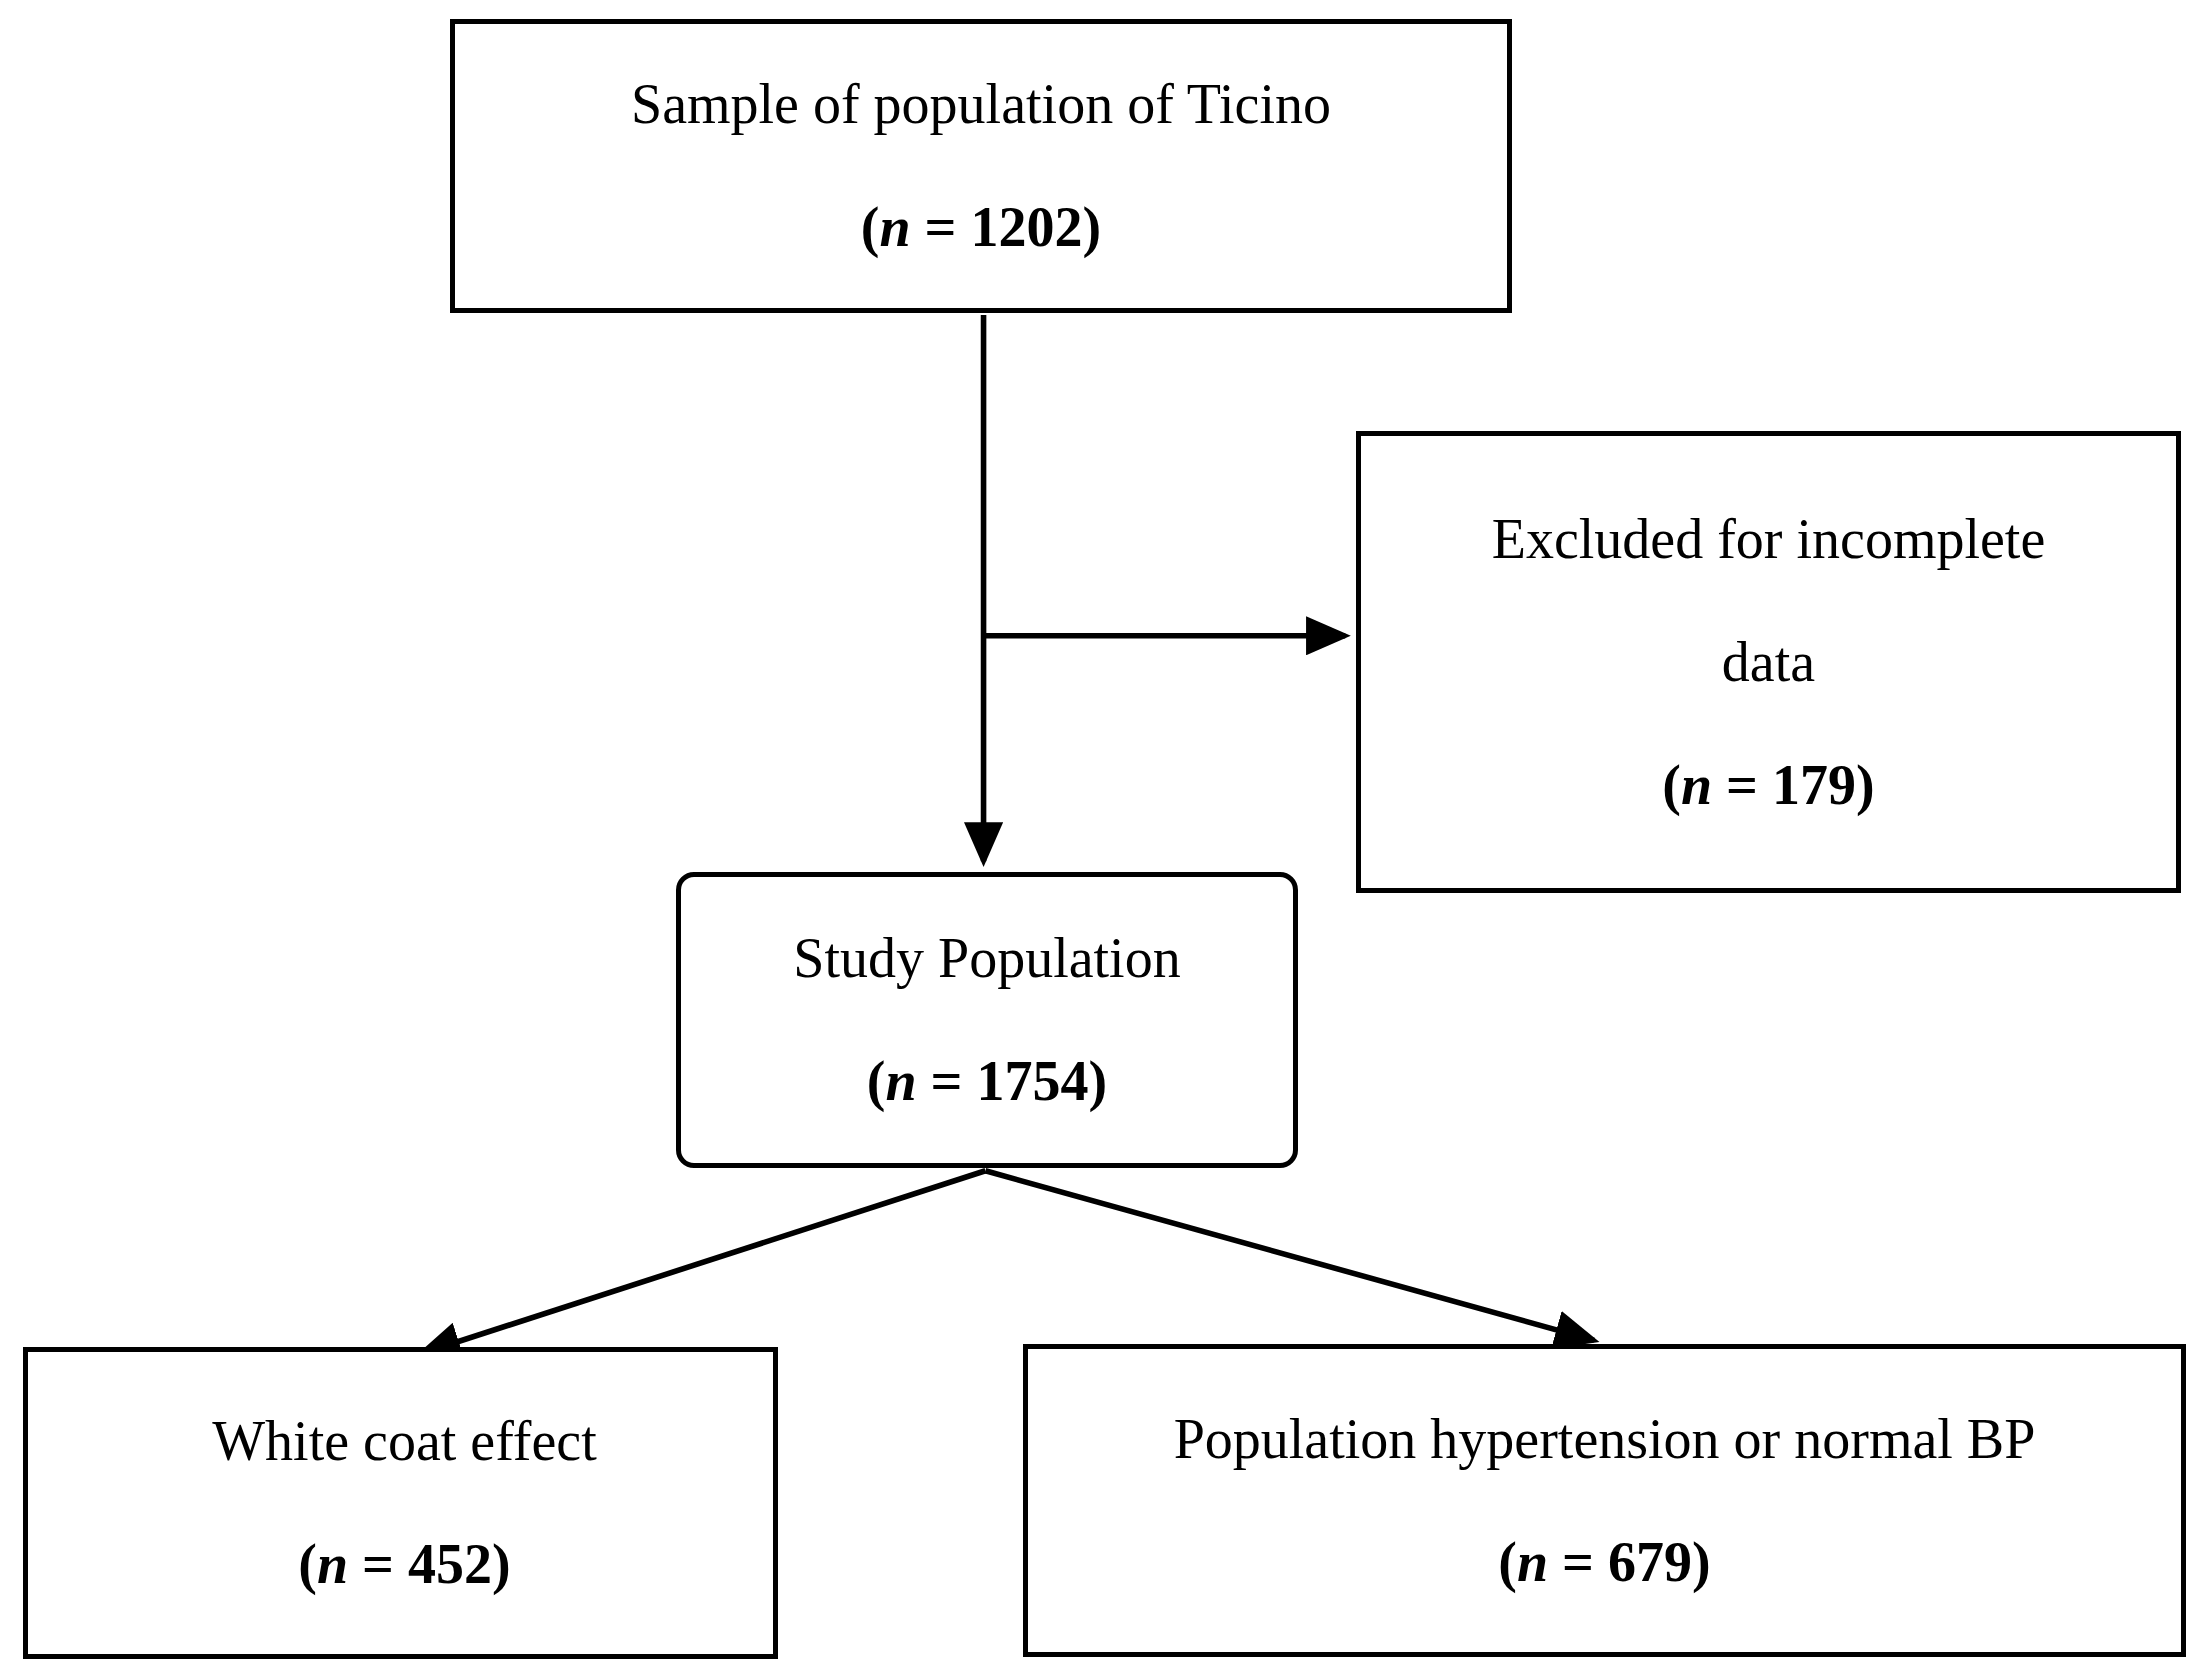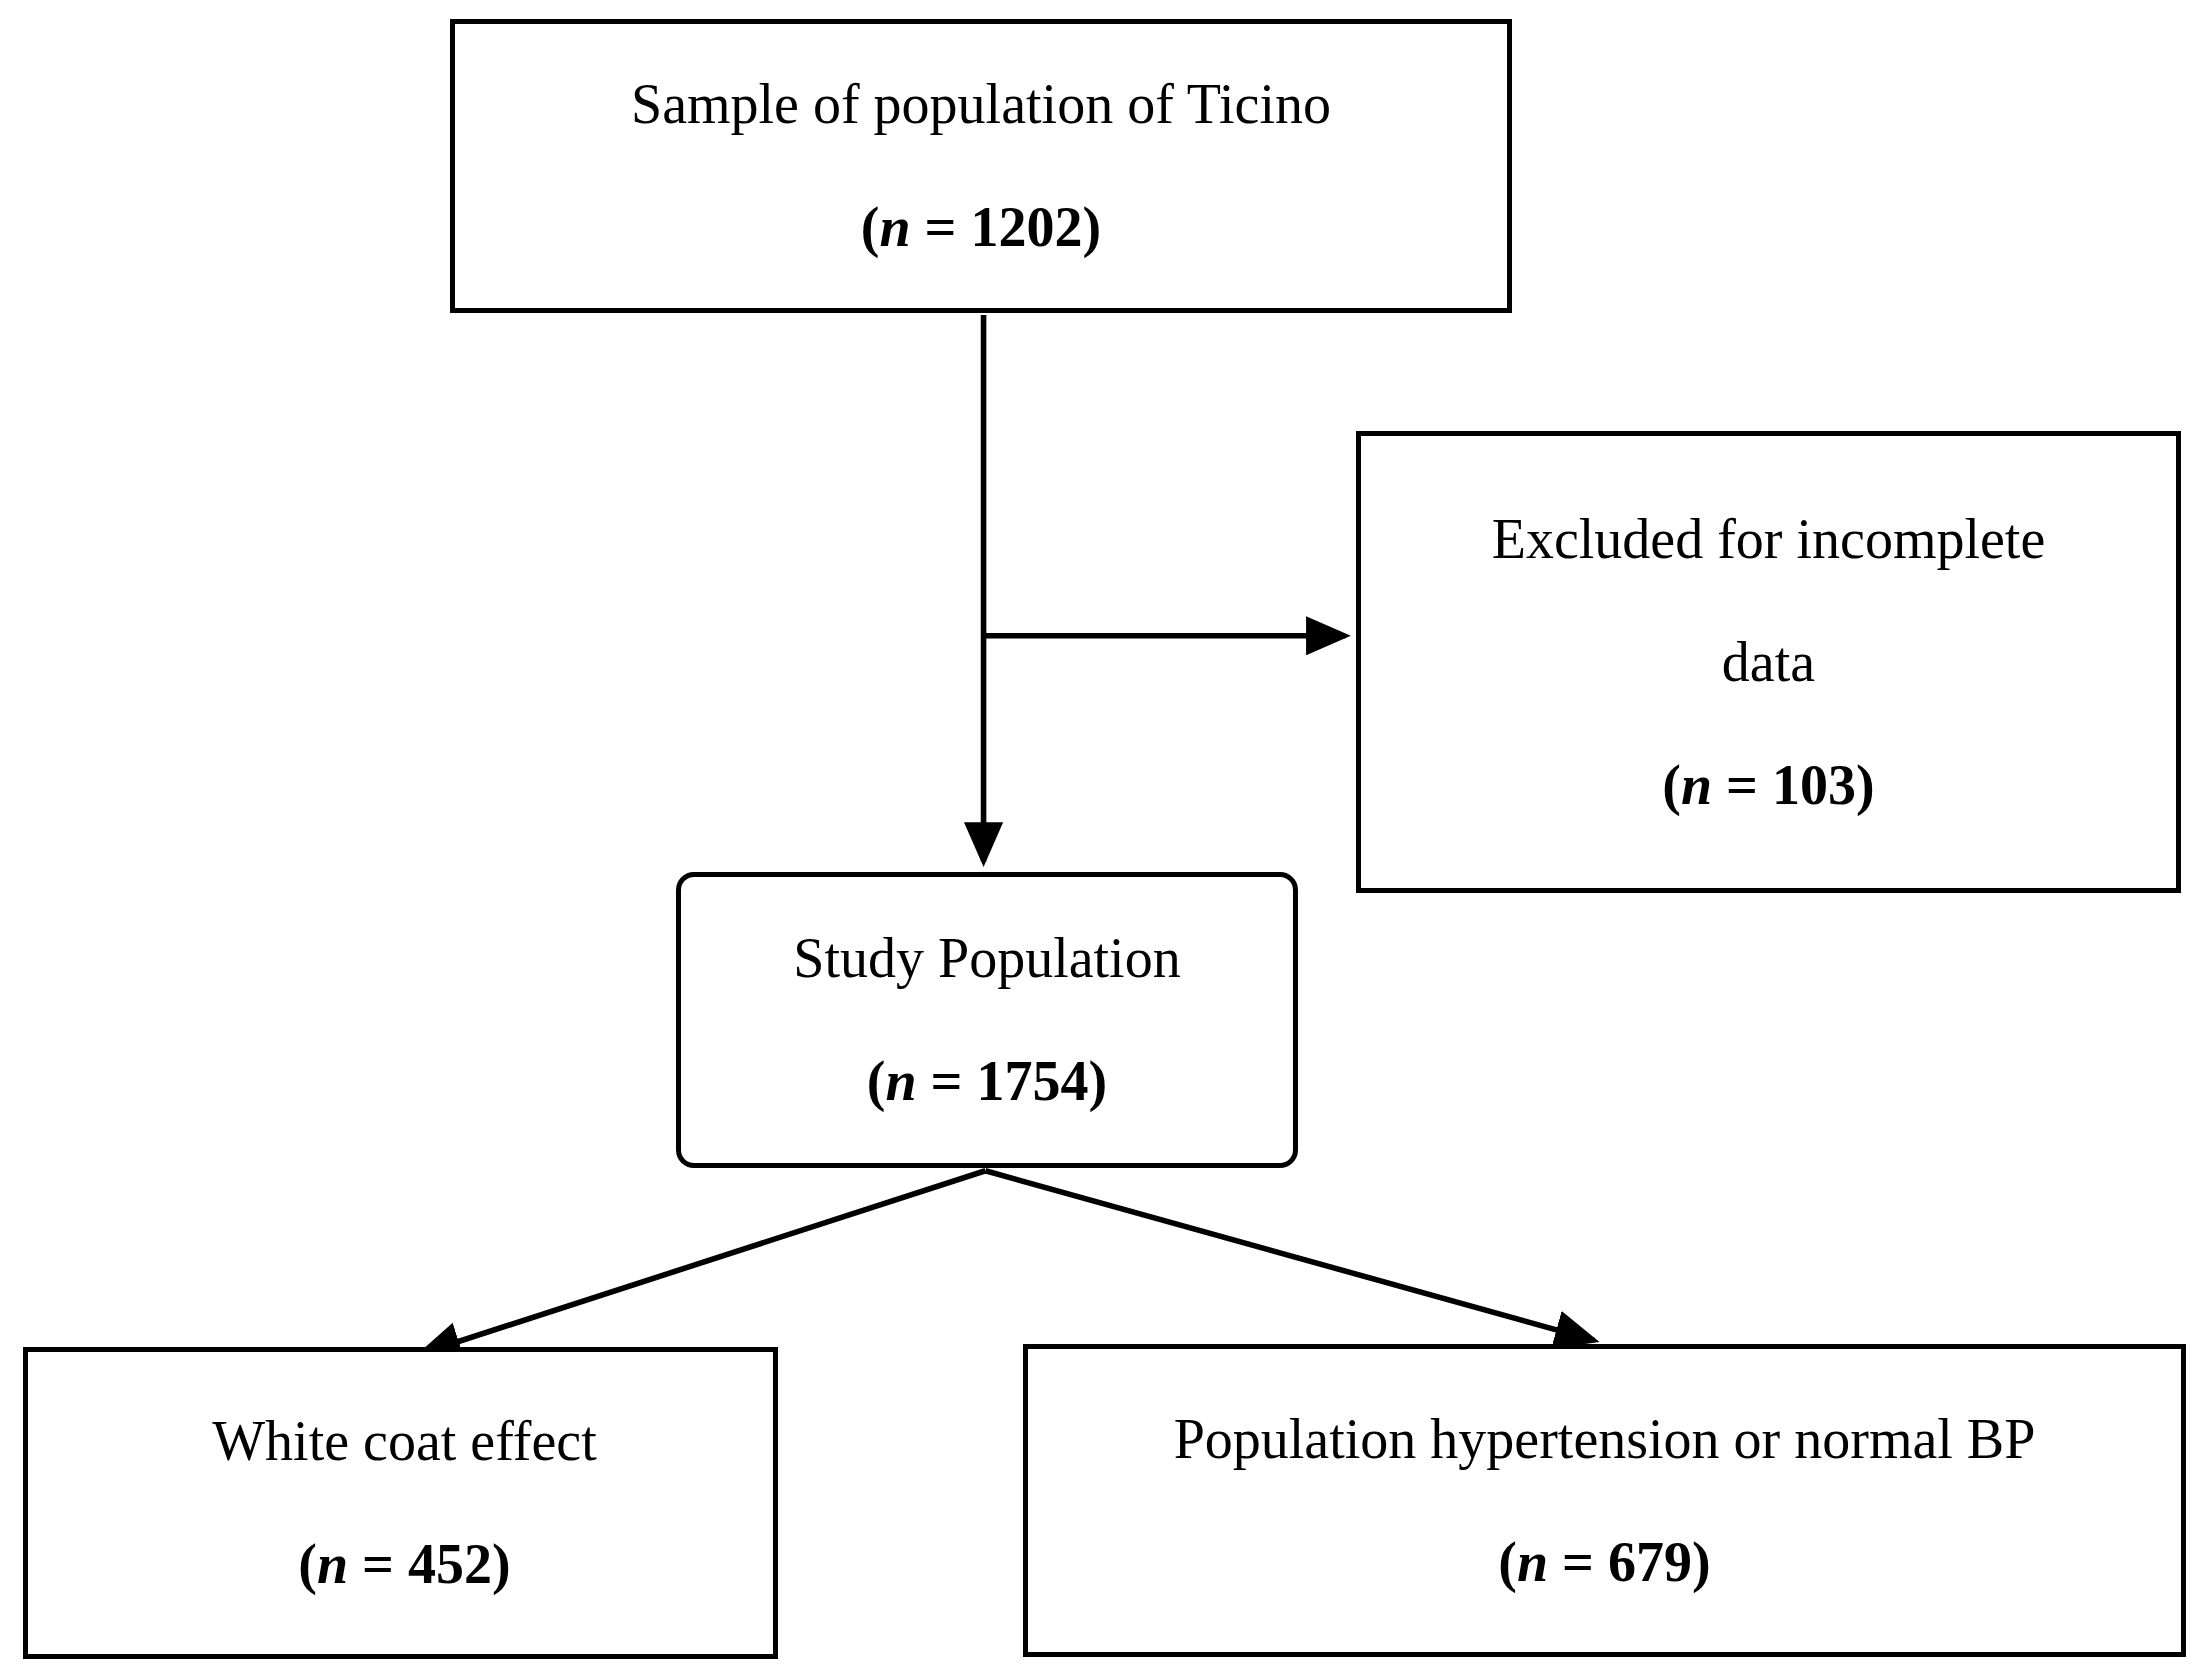--- a/index.html
+++ b/index.html
@@ -73,21 +73,21 @@
   </svg>
 
   <div class="node" id="box-sample">
     <div class="line title">Sample of population of Ticino</div>
     <div class="line count"><span>(</span><span class="n-sym">n</span><span> = </span><span>1202</span><span>)</span></div>
   </div>
 
   <div class="node" id="box-excluded">
     <div class="line title">Excluded for incomplete</div>
     <div class="line title">data</div>
-    <div class="line count"><span>(</span><span class="n-sym">n</span><span> = </span><span>103</span><span>)</span></div>
+    <div class="line count"><span>(</span><span class="n-sym">n</span><span> = </span><span>179</span><span>)</span></div>
   </div>
 
   <div class="node" id="box-study">
     <div class="line title">Study Population</div>
     <div class="line count"><span>(</span><span class="n-sym">n</span><span> = </span><span>1754</span><span>)</span></div>
   </div>
 
   <div class="node" id="box-whitecoat">
     <div class="line title">White coat effect</div>
     <div class="line count"><span>(</span><span class="n-sym">n</span><span> = </span><span>452</span><span>)</span></div>

